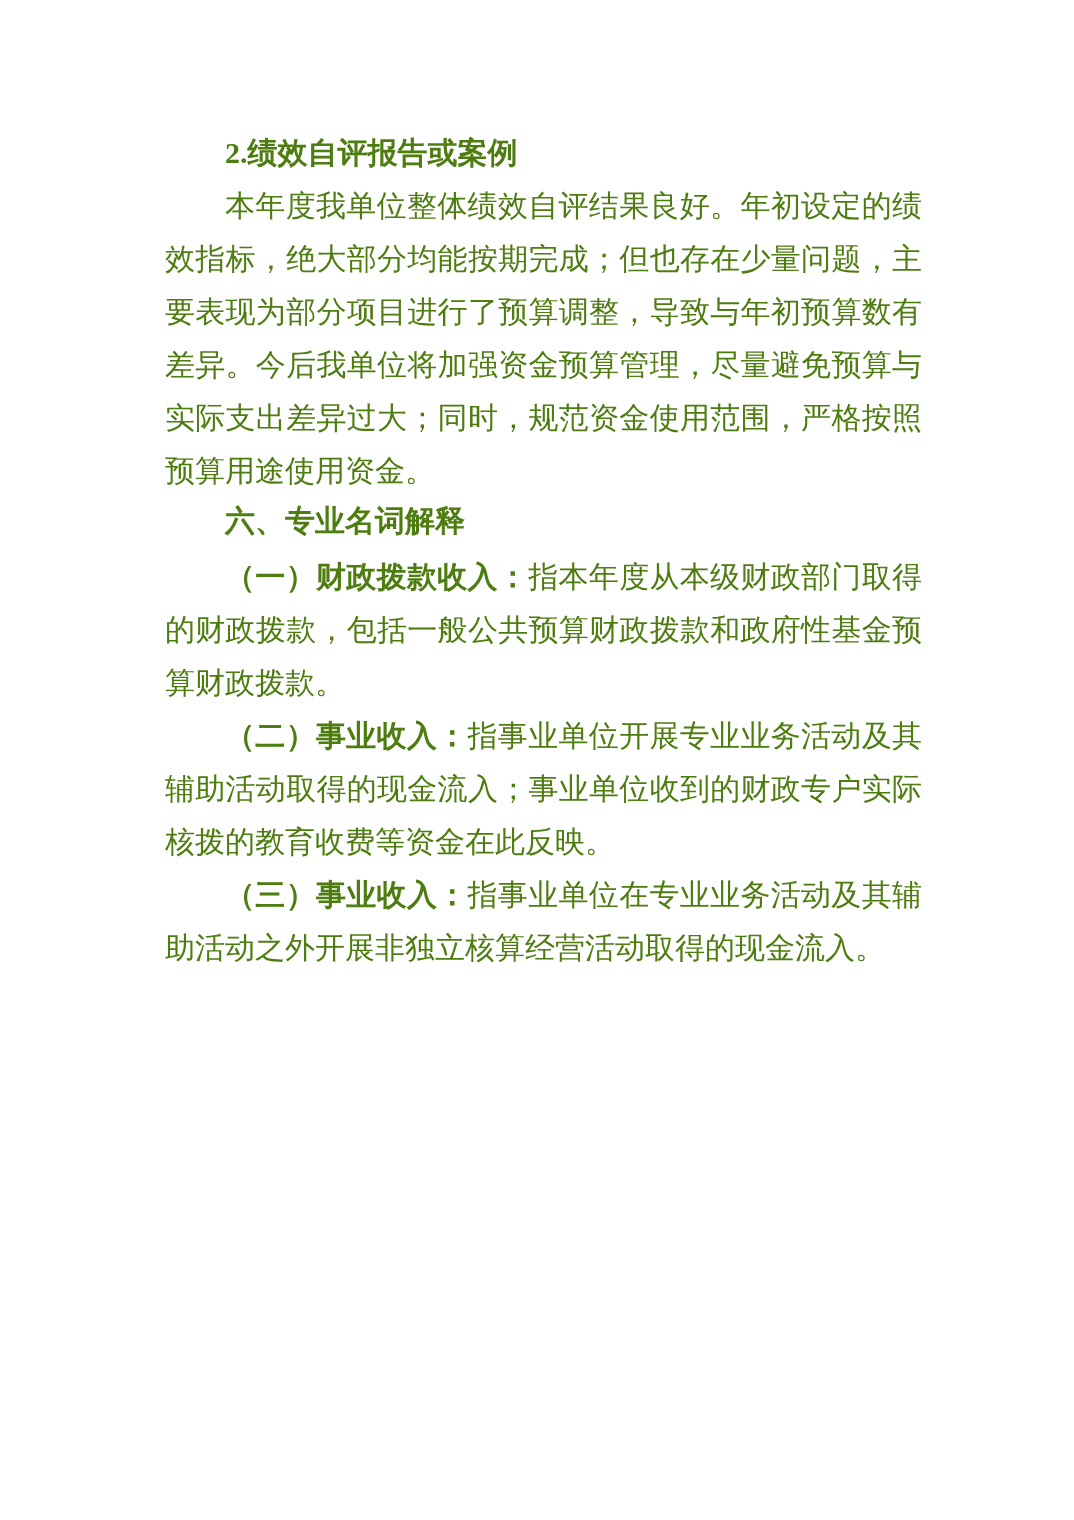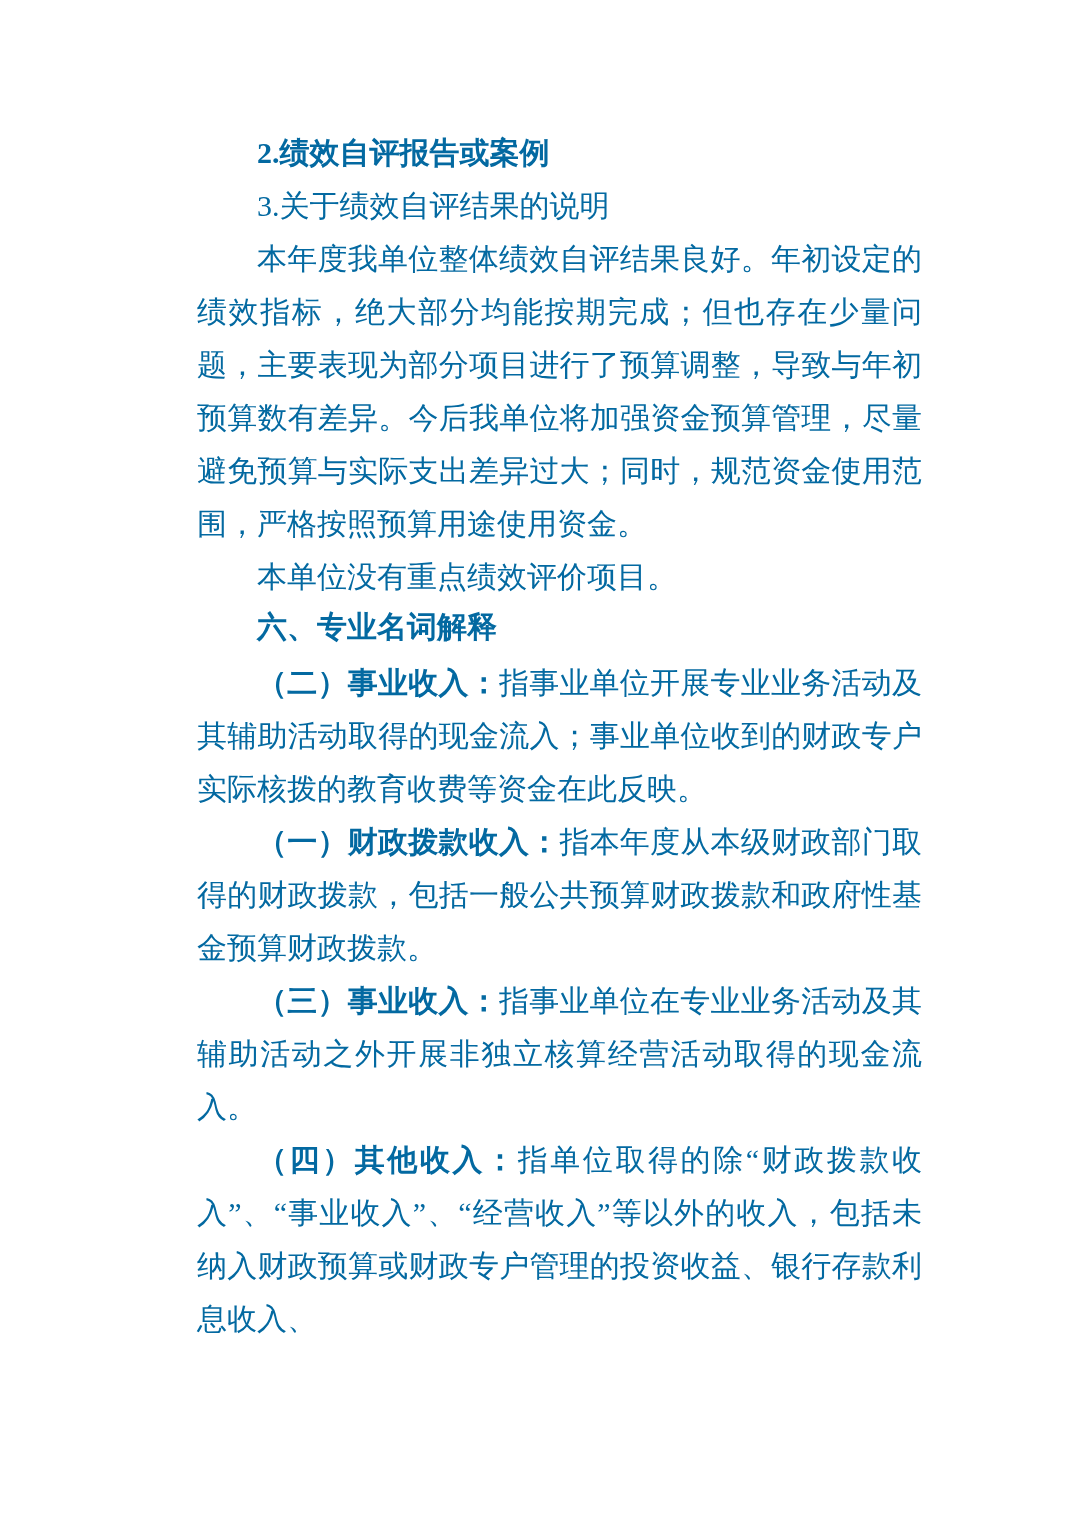--- a/index.html
+++ b/index.html
@@ -14,23 +14,22 @@
     margin: 0 auto;
     background: #ffffff;
     box-sizing: border-box;
     padding: 126px 152px 0 165px;
     overflow: hidden;
   }
   .doc {
     font-family: "Liberation Serif", "DejaVu Serif", serif;
     font-size: 30px;
     line-height: 53px;
-    color: #0369a1;
+    color: #4d7c0f;
     text-align: justify;
-    margin-left: 32px;
   }
   .doc p {
     margin: 0;
     text-indent: 2em;
   }
   p.numbered-heading,
   p.section-heading {
     font-weight: bold;
   }
   p.chapter-heading {
@@ -40,22 +39,19 @@
   .lead {
     font-weight: bold;
   }
 </style>
 </head>
 <body>
 
 <div class="page">
   <main class="doc" id="doc-body">
       <p class="numbered-heading"><span>2.绩效自评报告或案例</span></p>
-      <p class="body"><span>3.关于绩效自评结果的说明</span></p>
       <p class="body"><span>本年度我单位整体绩效自评结果良好。年初设定的绩效指标，绝大部分均能按期完成；但也存在少量问题，主要表现为部分项目进行了预算调整，导致与年初预算数有差异。今后我单位将加强资金预算管理，尽量避免预算与实际支出差异过大；同时，规范资金使用范围，严格按照预算用途使用资金。</span></p>
-      <p class="body"><span>本单位没有重点绩效评价项目。</span></p>
       <p class="chapter-heading"><span>六、专业名词解释</span></p>
+      <p class="body"><span class="lead">（一）财政拨款收入：</span><span>指本年度从本级财政部门取得的财政拨款，包括一般公共预算财政拨款和政府性基金预算财政拨款。</span></p>
       <p class="body"><span class="lead">（二）事业收入：</span><span>指事业单位开展专业业务活动及其辅助活动取得的现金流入；事业单位收到的财政专户实际核拨的教育收费等资金在此反映。</span></p>
-      <p class="body"><span class="lead">（一）财政拨款收入：</span><span>指本年度从本级财政部门取得的财政拨款，包括一般公共预算财政拨款和政府性基金预算财政拨款。</span></p>
       <p class="body"><span class="lead">（三）事业收入：</span><span>指事业单位在专业业务活动及其辅助活动之外开展非独立核算经营活动取得的现金流入。</span></p>
-      <p class="body"><span class="lead">（四）其他收入：</span><span>指单位取得的除“财政拨款收入”、“事业收入”、“经营收入”等以外的收入，包括未纳入财政预算或财政专户管理的投资收益、银行存款利息收入、</span></p>
     </main>
 </div>
 
 </body></html>

